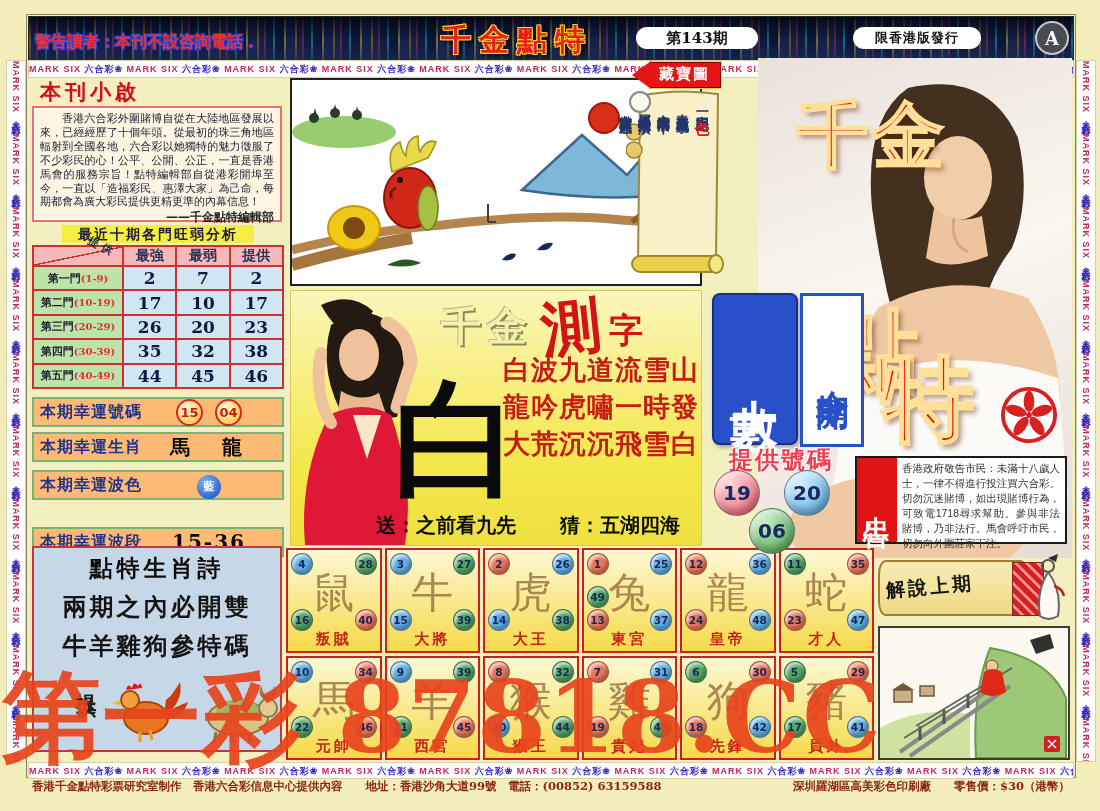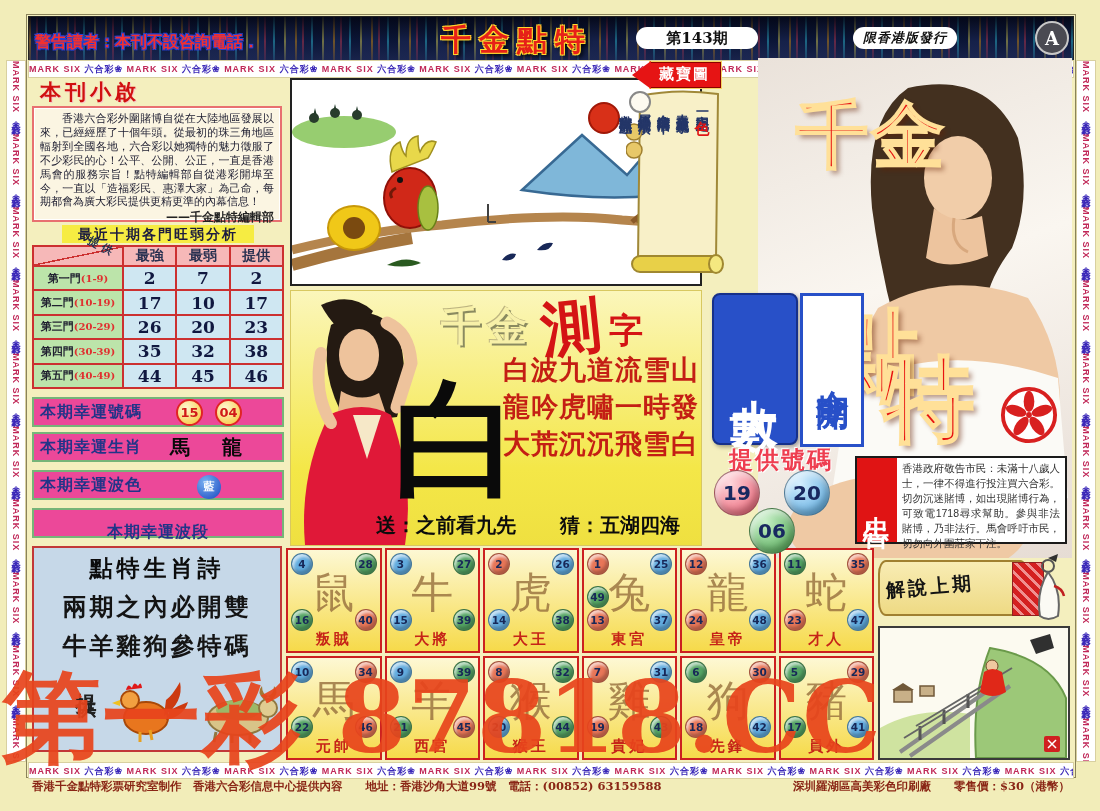--- a/index.html
+++ b/index.html
@@ -22,40 +22,40 @@
     background:
       linear-gradient(180deg,rgba(4,7,22,.95),rgba(12,20,48,.55) 55%,rgba(28,38,78,.85)),
       repeating-linear-gradient(90deg,#e8a020 0 2px,#18306a 2px 7px,#d04060 7px 9px,#102050 9px 16px,#30c8e8 16px 18px,#0a1840 18px 27px,#e8e060 27px 29px,#203068 29px 38px);
     border:1px solid #222;}
   .warning{position:absolute;left:6px;top:15px;font-size:16px;font-weight:bold;color:#f23030;
     text-shadow:1px 1px 0 #2840d0,-1px -1px 0 #2840d0,1px -1px 0 #2840d0,-1px 1px 0 #2840d0;}
   .banner-title{position:absolute;left:412px;top:3px;font-family:"DejaVu Serif",serif;font-size:30px;font-weight:900;color:#e62018;letter-spacing:8px;
     text-shadow:1px 1px 0 #ffd830,-1px -1px 0 #ffd830,1px -1px 0 #ffd830,-1px 1px 0 #ffd830,3px 3px 4px #000;}
   .pill{position:absolute;top:10px;height:22px;background:#fff;border-radius:11px;display:flex;align-items:center;justify-content:center;font-family:"DejaVu Serif",serif;font-weight:bold;color:#111;}
   .pill-issue{left:607px;width:122px;font-size:15px;}
-  .pill-edition{left:824px;width:104px;font-size:13px;letter-spacing:1px;font-style:italic;}
+  .pill-edition{left:824px;width:128px;font-size:13px;letter-spacing:1px;}
   .badge-a{position:absolute;right:4px;top:4px;width:30px;height:30px;border-radius:50%;background:#4a4a52;border:2px solid #c8c8c8;color:#fff;font-size:18px;font-weight:bold;display:flex;align-items:center;justify-content:center;font-family:"DejaVu Serif",serif;}
 
   
   .intro-title{position:absolute;left:40px;top:78px;font-size:21px;font-weight:900;color:#d01010;letter-spacing:4px;font-family:"DejaVu Serif",serif;text-shadow:1px 1px 0 #f8c8c8;}
   .intro-box{position:absolute;left:32px;top:106px;width:250px;height:116px;border:2px solid #e87070;box-shadow:inset 0 0 0 1px #fff;background:#fbf5e2;padding:4px 6px;font-size:11px;line-height:13.9px;color:#1c1c30;box-sizing:border-box;}
   .intro-box p{margin:0;text-indent:2em;text-align:justify;}
   .intro-sign{display:block;text-align:right;font-family:"DejaVu Serif",serif;font-weight:bold;font-size:12px;color:#222;margin-top:2px;}
   .analysis-title{position:absolute;left:32px;top:225px;width:252px;text-align:center;}
   .analysis-title span{background:#f6ec42;padding:1px 16px;font-size:14px;font-weight:900;color:#1c1c40;letter-spacing:2px;font-family:"DejaVu Serif",serif;}
   table.analysis{position:absolute;left:32px;top:245px;width:252px;height:144px;border-collapse:collapse;table-layout:fixed;}
   table.analysis th,table.analysis td{border:2px solid #cc3030;padding:0;text-align:center;font-family:"DejaVu Serif",serif;}
   table.analysis .diag{background:#f6b8b8 linear-gradient(to bottom right,transparent 48%,#cc3030 48%,#cc3030 52%,transparent 52%);position:relative;width:88px;}
   table.analysis .diag i{position:absolute;right:3px;top:0;font-style:normal;font-size:11px;font-weight:bold;color:#203050;transform:rotate(28deg);transform-origin:right top;letter-spacing:4px;}
   table.analysis thead th{background:#f6b8b8;font-size:14px;font-weight:900;color:#283050;}
   table.analysis th.gate{background:#bce4aa;font-size:11px;font-weight:900;color:#202030;width:88px;}
   table.analysis th.gate .range{color:#e03030;font-size:10px;}
   table.analysis td{background:#cfe7f2;font-size:17px;font-weight:bold;color:#101840;}
 
-  .lucky-row{position:absolute;left:32px;width:252px;height:30px;border:2px solid #76b478;background:#ec4899;display:flex;align-items:center;padding:12px 6px;box-sizing:border-box;}
+  .lucky-row{position:absolute;left:32px;width:252px;height:30px;border:2px solid #76b478;background:#fdba74;display:flex;align-items:center;padding:4px 6px;box-sizing:border-box;}
   .lucky-label{font-family:"DejaVu Serif",serif;font-weight:900;font-size:16px;color:#223488;letter-spacing:1px;white-space:nowrap;}
   .lucky-val{flex:1;text-align:center;font-family:"DejaVu Serif",serif;font-weight:900;font-size:20px;color:#090909;letter-spacing:6px;}
   .lball{display:inline-flex;width:23px;height:23px;border-radius:50%;margin:0 6px;background:radial-gradient(circle at 35% 30%,#fff8d0,#f6c232);border:2px solid #e02424;color:#d01818;font-size:13px;font-weight:bold;align-items:center;justify-content:center;font-family:"DejaVu Sans",sans-serif;letter-spacing:0;}
   .cball{display:inline-flex;width:24px;height:24px;border-radius:50%;background:radial-gradient(circle at 35% 30%,#7ab2f2,#1846c0);color:#fff;font-size:11px;font-weight:bold;align-items:center;justify-content:center;letter-spacing:0;}
 
   .poembox{position:absolute;left:32px;top:546px;width:250px;height:206px;background:#c6d8e8;border:2px solid #c23838;box-sizing:border-box;text-align:center;}
   .poembox-title{margin-top:5px;font-size:23px;font-weight:900;color:#0c0c0c;letter-spacing:4px;font-family:"DejaVu Serif",serif;}
   .poem-line{font-size:24px;font-weight:900;color:#141414;letter-spacing:3px;font-family:"DejaVu Serif",serif;margin-top:7px;white-space:nowrap;}
   .provide-vert{position:absolute;left:38px;top:128px;writing-mode:vertical-rl;text-orientation:upright;font-size:21px;font-weight:900;color:#202020;font-family:"DejaVu Serif",serif;letter-spacing:4px;}
   .pet{position:absolute;}
@@ -210,21 +210,21 @@
     <span class="lucky-val" id="lucky-balls"><span class="lball">15</span><span class="lball">04</span></span>
   </div>
   <div class="lucky-row" style="top:432px;">
     <span class="lucky-label">本期幸運生肖</span>
     <span class="lucky-val">馬　龍</span>
   </div>
   <div class="lucky-row" style="top:470px;">
     <span class="lucky-label">本期幸運波色</span>
     <span class="lucky-val"><span class="cball">藍</span></span>
   </div>
-  <div class="lucky-row" style="top:508px;flex-direction:column;">
+  <div class="lucky-row" style="top:527px;">
     <span class="lucky-label">本期幸運波段</span>
     <span class="lucky-val" style="letter-spacing:2px;">15-36</span>
   </div>
 
   <div class="poembox">
     <div class="poembox-title">點特生肖詩</div>
     <div class="poem-line">兩期之內必開雙</div>
     <div class="poem-line">牛羊雞狗參特碼</div>
     <div class="provide-vert">提供</div>
     <svg class="pet" style="left:72px;top:118px;" width="84" height="84" viewBox="0 0 84 84">

